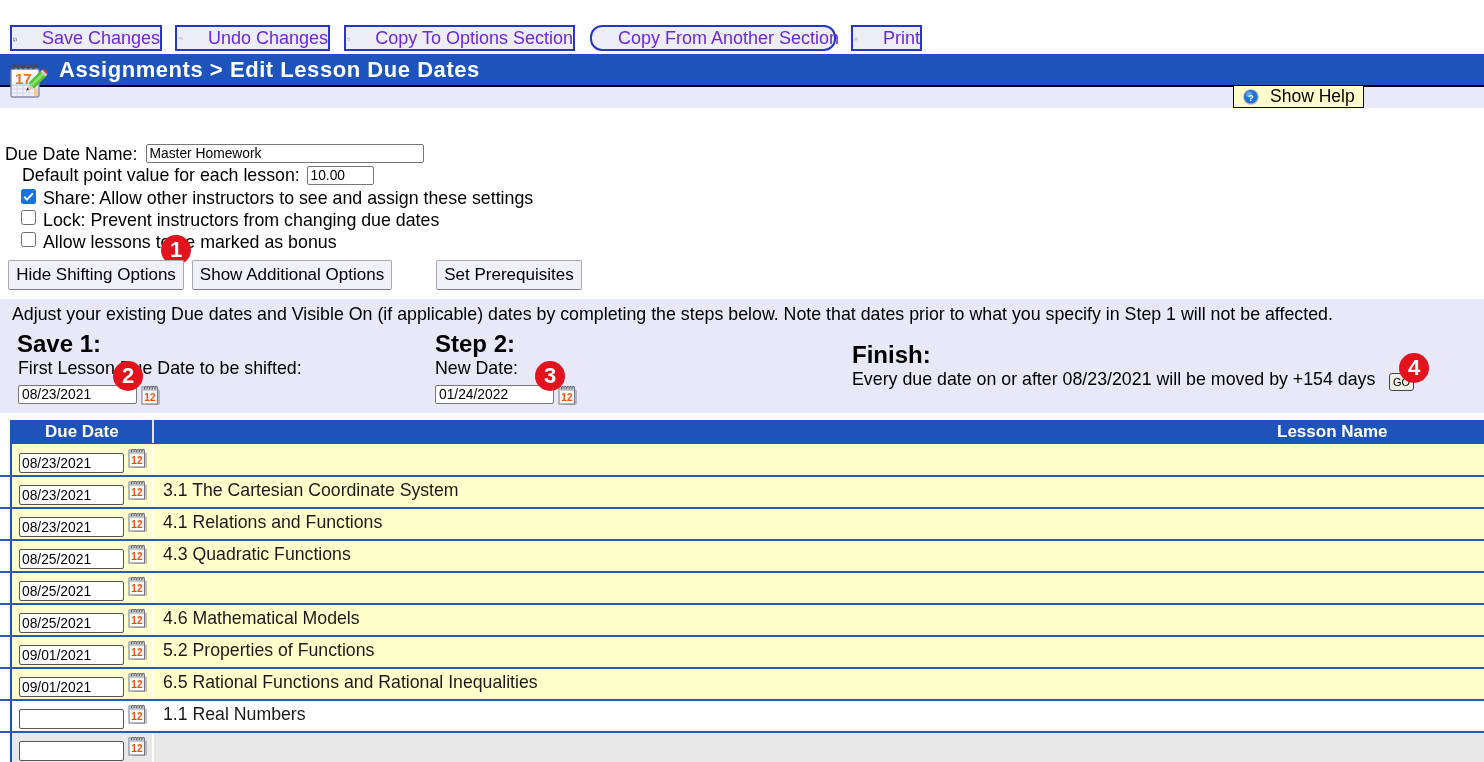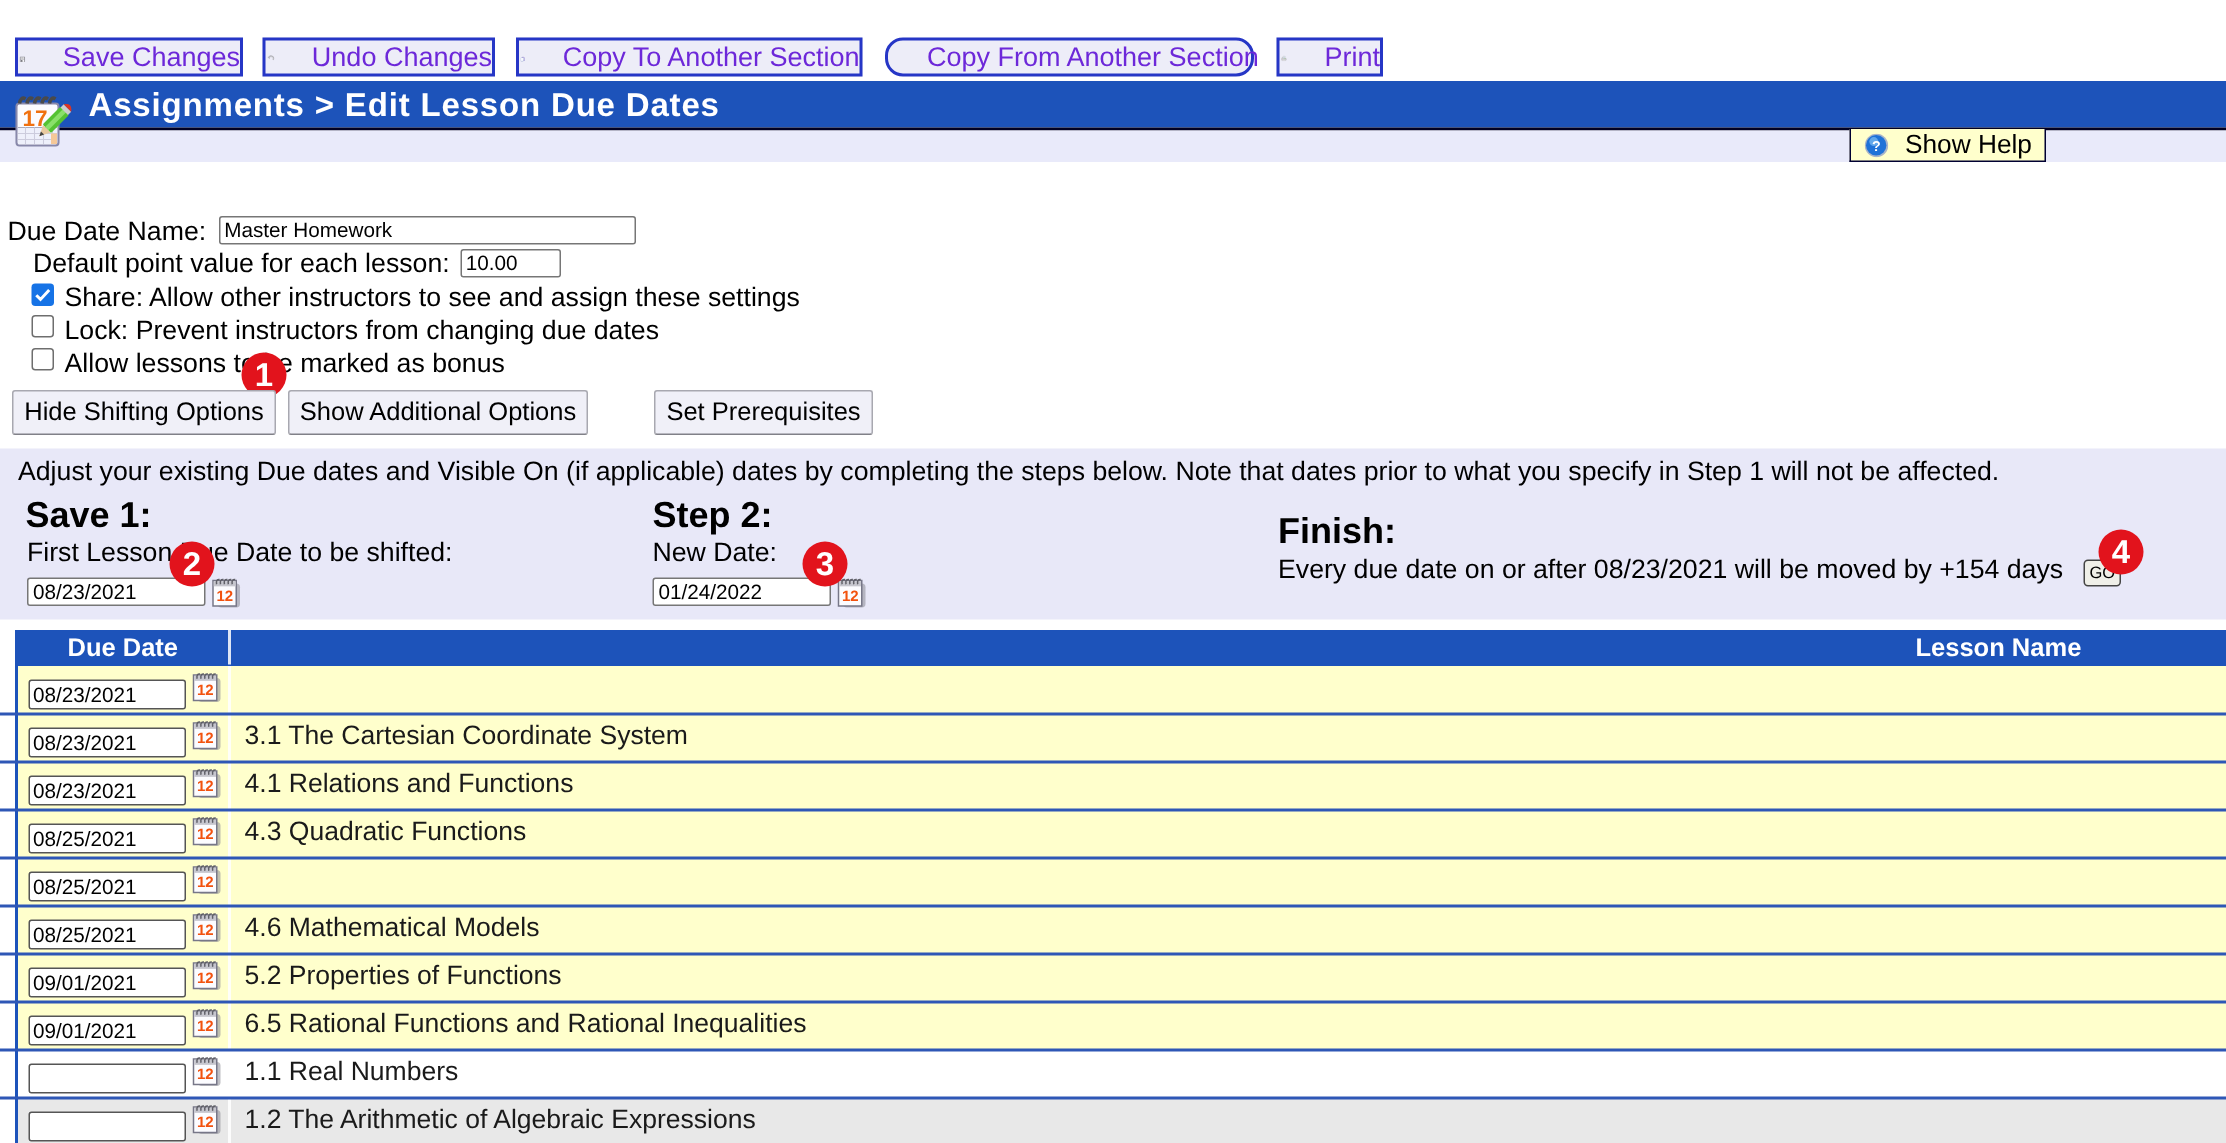--- a/index.html
+++ b/index.html
@@ -55,21 +55,21 @@
     </svg>
 <span>Undo Changes</span>
   </div>
 
 <div class="topbtn" style="left:344px;width:231px;">
 <svg width="19" height="19" viewBox="0 0 19 19">
       <path d="M6 1.5 h8 l3 3 v10 h-11 z" fill="#cfc8ee" stroke="#6b5fb8" stroke-width="1.2"></path>
       <rect x="1.5" y="4.5" width="10.5" height="13" fill="#eef2fb" stroke="#8a96c0" stroke-width="1.2"></rect>
       <rect x="2.5" y="5.5" width="8.5" height="5" fill="#fff"></rect>
     </svg>
-<span>Copy To Another Section</span>
+<span>Copy To Options Section</span>
   </div>
 
 <div class="topbtn" style="left:590px;width:246px;border-radius:12px;">
 <svg width="21" height="21" viewBox="0 0 21 21">
       <rect x="3" y="2.5" width="13" height="16.5" fill="#fdfdff" stroke="#98a0b0" stroke-width="1.4"></rect>
       <path d="M4.9 6.2 L8.3 11.4 L6.2 11.4 L6.2 17.6 L3.6 17.6 L3.6 11.4 L1.5 11.4 Z" fill="#2fc12f" stroke="#157a15" stroke-width="0.8"></path>
       <path d="M12.6 2.2 L16.2 2.2 L16.2 6.5 L18.6 6.5 L14.4 11.6 L10.2 6.5 L12.6 6.5 Z" fill="#2fc12f" stroke="#157a15" stroke-width="0.8"></path>
     </svg>
 <span>Copy From Another Section</span>
   </div>
@@ -369,21 +369,20 @@
           <rect x="1.5" y="3.5" width="14.5" height="3.4" fill="#c6c6ce"></rect>
           <g stroke="#606068" stroke-width="1" fill="none">
             <path d="M3.4 5.5 q-0.6 -3.5 2 -3.2"></path>
             <path d="M6 5.5 q-0.6 -3.5 2 -3.2"></path>
             <path d="M8.6 5.5 q-0.6 -3.5 2 -3.2"></path>
             <path d="M11.2 5.5 q-0.6 -3.5 2 -3.2"></path>
             <path d="M13.8 5.5 q-0.6 -3.5 2 -3.2"></path>
           </g>
           <text x="8.9" y="16.5" font-size="10" font-weight="bold" fill="#f2520f" text-anchor="middle" font-family="Liberation Sans">12</text>
         </svg></div>
-      <div class="lname" style="top:4px;">1.2 The Arithmetic of Algebraic Expressions</div>
       <div class="coldiv" style="top:0;height:32px;left:140px;"></div>
     </div>
     <div class="rowline" style="top:475.4px;"></div>
     <div class="rowline" style="top:507.4px;"></div>
     <div class="rowline" style="top:539.4px;"></div>
     <div class="rowline" style="top:571.4px;"></div>
     <div class="rowline" style="top:603.4px;"></div>
     <div class="rowline" style="top:635.4px;"></div>
     <div class="rowline" style="top:667.4px;"></div>
     <div class="rowline" style="top:699.4px;"></div>

